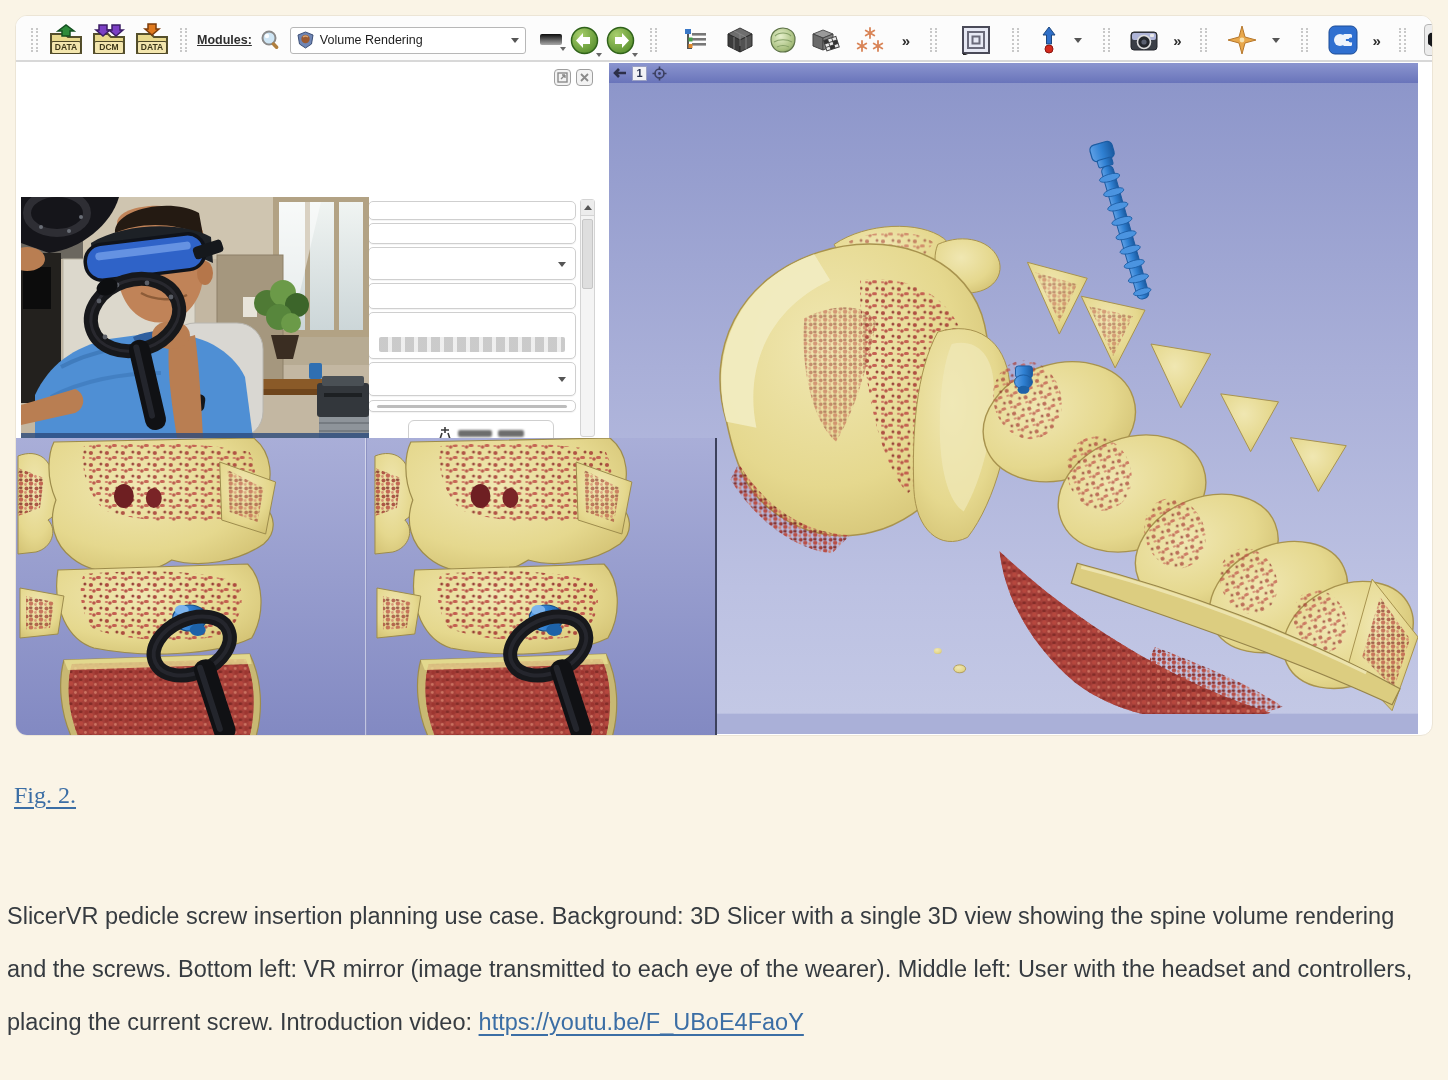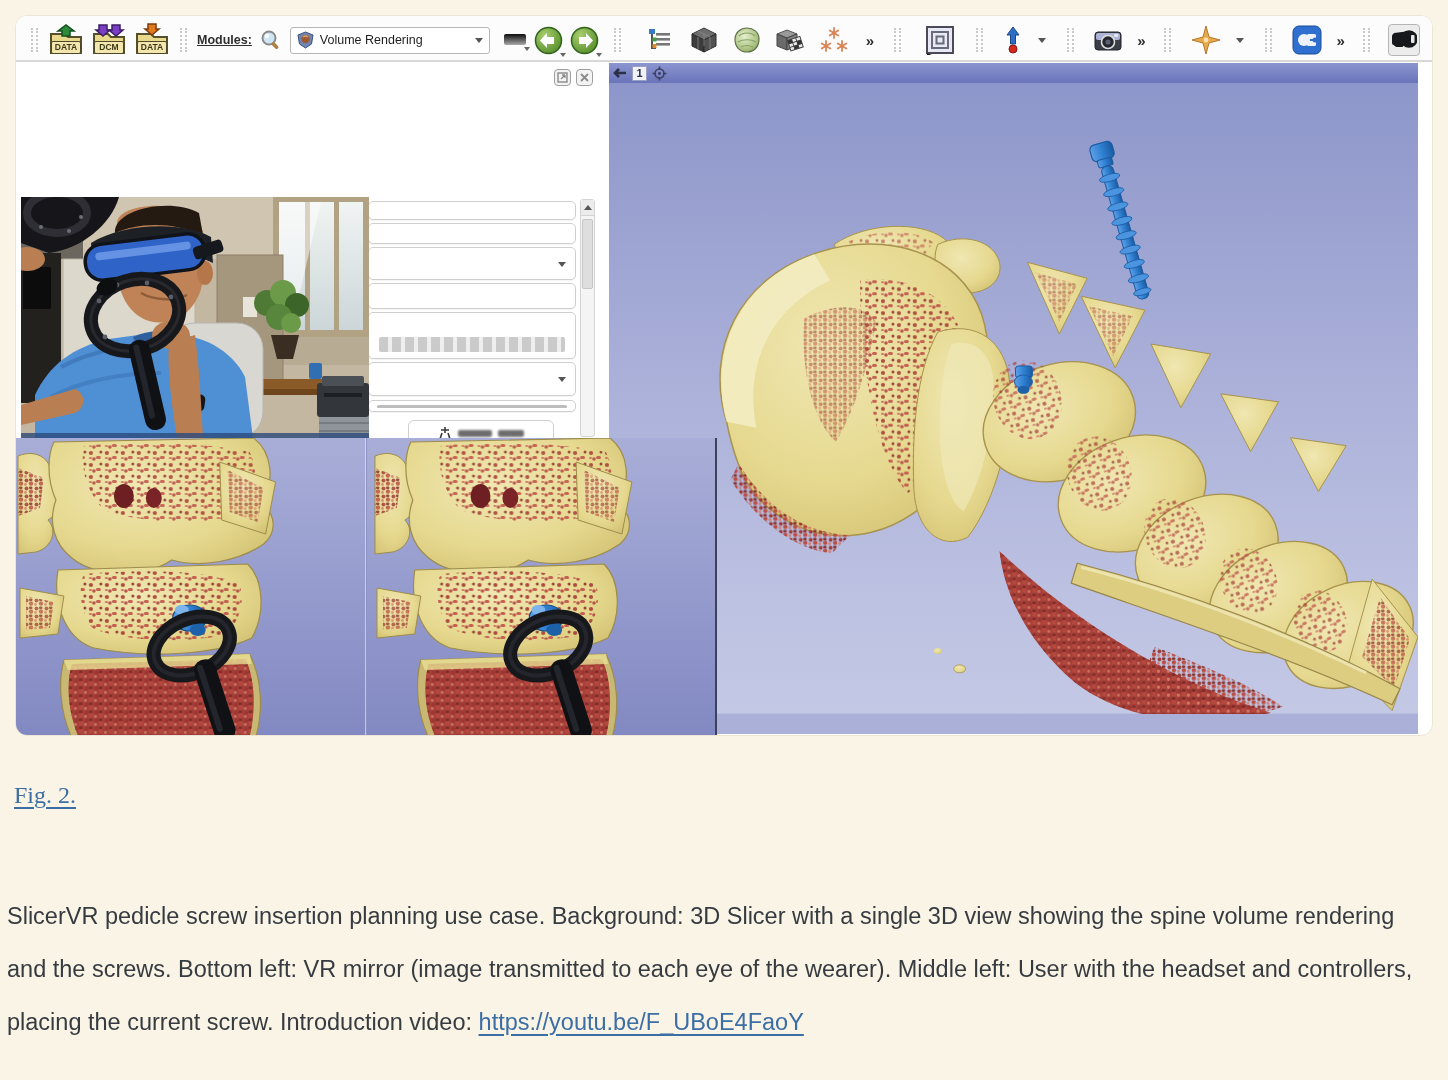--- a/index.html
+++ b/index.html
@@ -24,21 +24,21 @@
   .grip { width:7px; height:24px; border-left:2px dotted #c8c8c8; border-right:2px dotted #c8c8c8; margin:0 3px; flex:none; }
   .tbtn { position:relative; flex:none; display:flex; align-items:center; justify-content:center; }
   .fbtn { width:36px; height:34px; position:relative; flex:none; }
   .fbtn .flabel {
     position:absolute; left:3px; bottom:3px; width:30px; height:13px;
     background:#f3e6ae; border:1px solid #4d4726; border-radius:2px;
     font-size:8.5px; font-weight:bold; color:#3e3819; text-align:center; line-height:11px;
     letter-spacing:0;
   }
   .combo {
-    width:200px; height:27px; background:#fff; border:1px solid #b7b7b7; border-radius:3px;
+    width:236px; height:27px; background:#fff; border:1px solid #b7b7b7; border-radius:3px;
     display:flex; align-items:center; gap:6px; padding:0 6px; flex:none;
   }
   .combo .cval { font-size:12.5px; color:#1e1e1e; flex:1; white-space:nowrap; }
   .mini-arrow { width:0; height:0; border-left:4px solid transparent; border-right:4px solid transparent; border-top:5px solid #555; display:inline-block; }
   .drop-under { position:absolute; right:-3px; bottom:-2px; border-left:3px solid transparent; border-right:3px solid transparent; border-top:4px solid #666; width:0; height:0; }
   .chev { font-size:15px; font-weight:bold; color:#2e2e2e; flex:none; letter-spacing:-1px; }
   .vrbtn { width:32px; height:32px; background:#ececec; border:1px solid #b5b5b5; border-radius:4px; display:flex; align-items:center; justify-content:center; flex:none; }
 
   .workspace { position:absolute; left:0; top:47px; right:0; bottom:0; }
 

